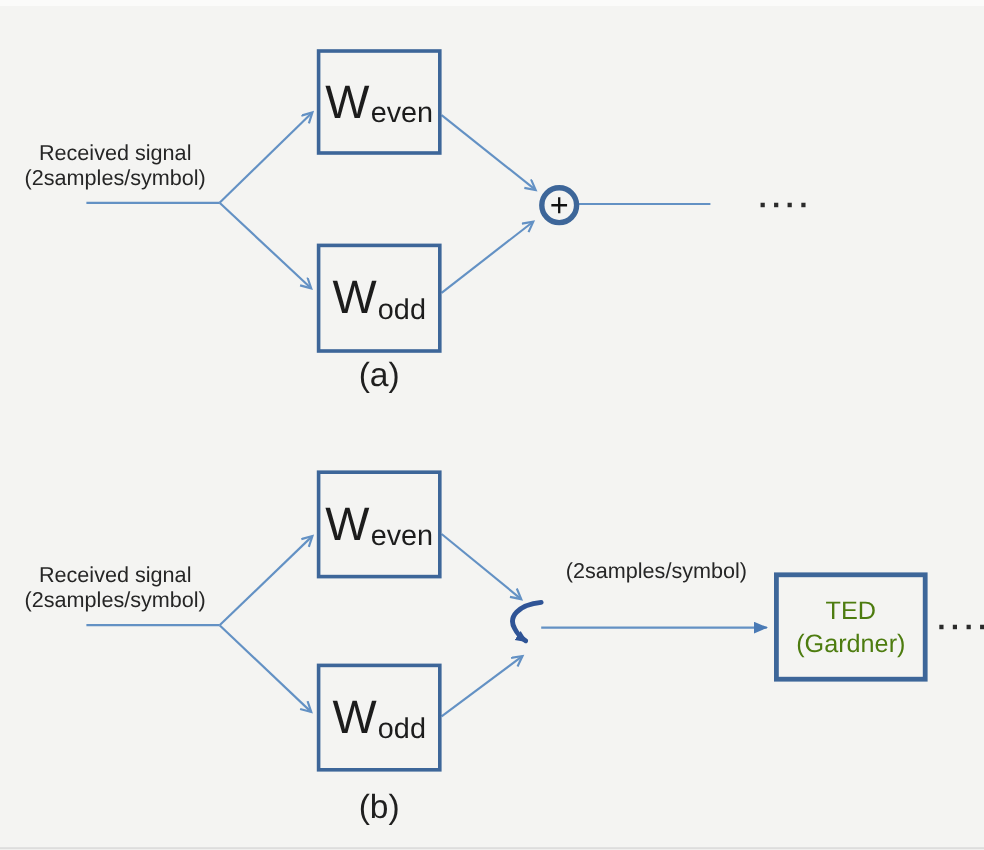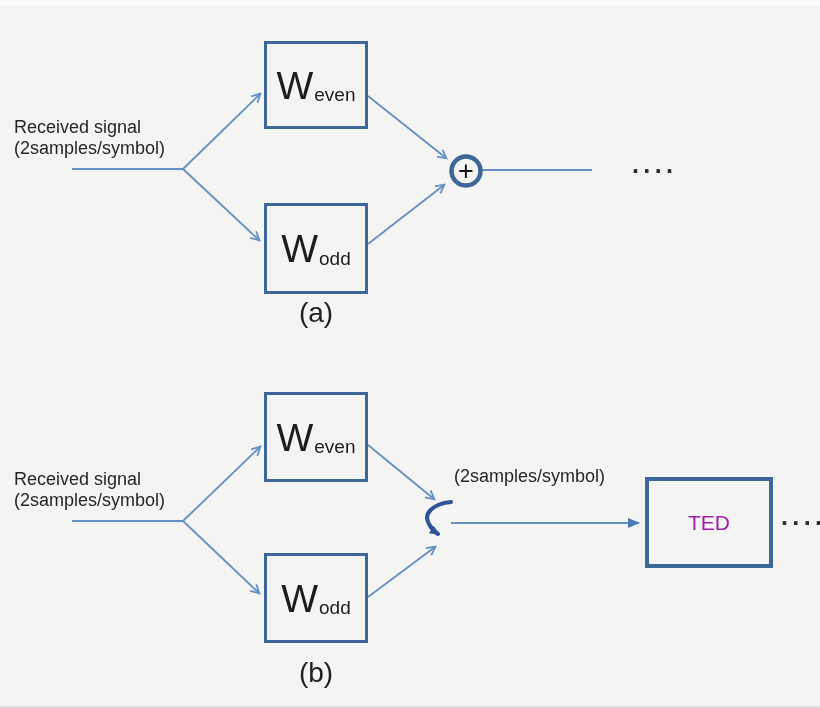--- a/index.html
+++ b/index.html
@@ -24,26 +24,26 @@
     display:flex;align-items:center;justify-content:center;
     color:#1c1c1c;
   }
   .box.a-even{left:264px;top:41px;width:104px;height:88px;}
   .box.a-odd {left:264px;top:203px;width:104px;height:91px;}
   .box.b-even{left:264px;top:392px;width:104px;height:90px;}
   .box.b-odd {left:264px;top:553px;width:104px;height:90px;}
   .box.ted   {left:645px;top:477px;width:128px;height:91px;border-width:4px;}
 
   .w-main{font-size:39px;line-height:39px;}
-  .w-sub{font-size:19px;display:inline-block;transform:translateY(10px);margin-left:1px;}
+  .w-sub{font-size:24px;display:inline-block;transform:translateY(10px);margin-left:1px;}
 
-  .ted-text{text-align:center;font-size:21px;line-height:27px;color:#a21caf;}
+  .ted-text{text-align:center;font-size:21px;line-height:27px;color:#4d7c0f;}
 
   .sig-label{
-    position:absolute;
+    position:absolute;text-align:center;
     font-size:18px;line-height:21px;color:#262626;
   }
   .lbl-received-a{left:14px;top:117px;width:164px;}
   .lbl-equalized-a{left:480px;top:116px;width:164px;}
   .lbl-received-b{left:14px;top:469px;width:164px;}
   .lbl-equalized-b{left:454px;top:466px;width:186px;}
 
   .caption{
     position:absolute;width:60px;text-align:center;
     font-size:28px;color:#1f1f1f;
@@ -142,20 +142,21 @@
       <span class="w-sub">odd</span>
   </div>
 
   <div class="sig-label lbl-equalized-b">
     <div>(2samples/symbol)</div>
   </div>
 
   <div class="box ted">
     <div class="ted-text">
       <div>TED</div>
+      <div>(Gardner)</div>
     </div>
   </div>
 
   <div class="dots dots-b">····</div>
 
   <div class="caption caption-b">(b)</div>
 
   <div id="edge-bottom"></div>
 </div>
 

